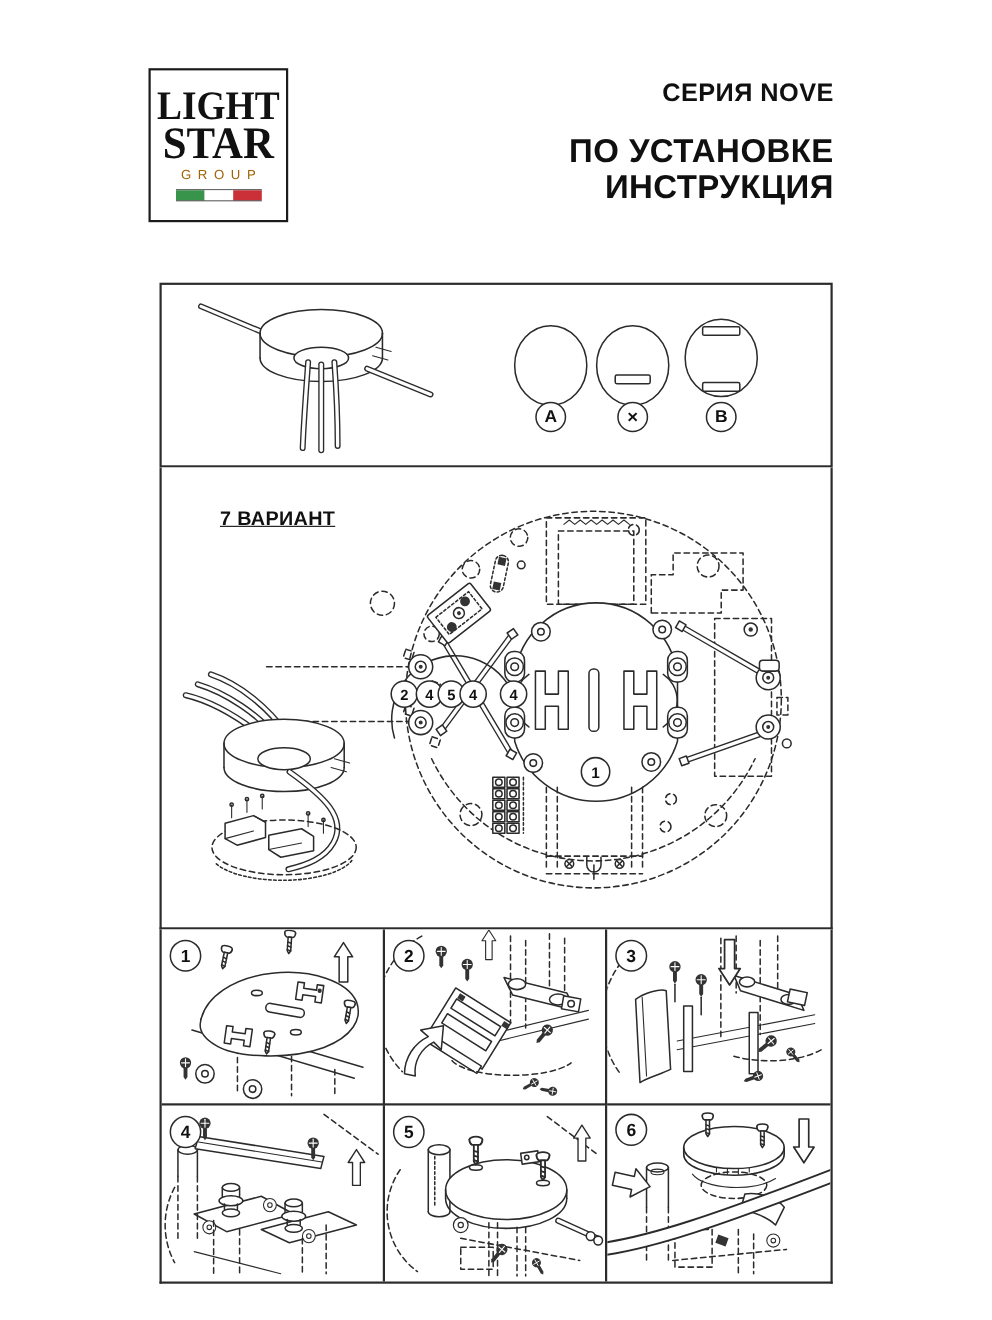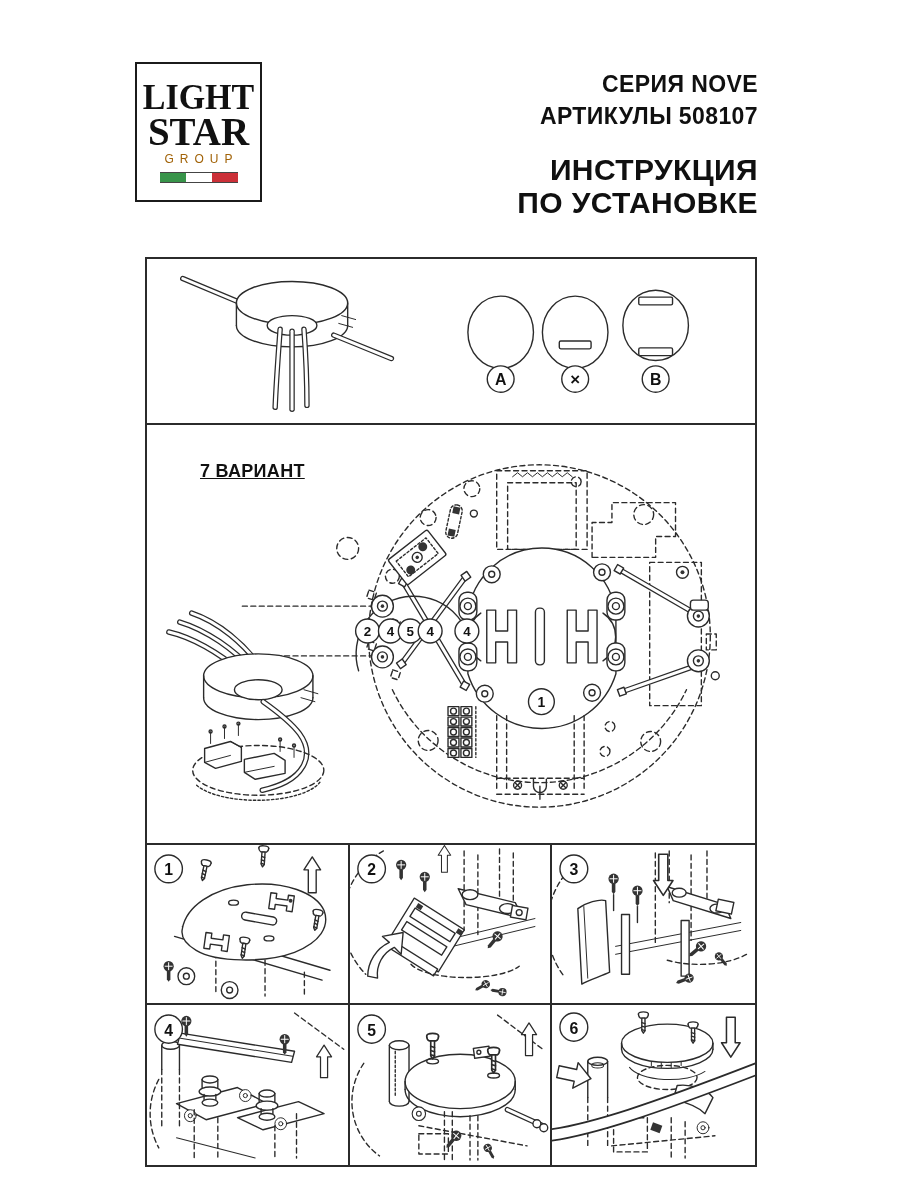--- a/index.html
+++ b/index.html
@@ -104,24 +104,23 @@
       <div class="logo-star">STAR</div>
       <div class="logo-group">GROUP</div>
       <div class="logo-flag">
           <span class="f-green"></span>
           <span class="f-white"></span>
           <span class="f-red"></span>
         </div>
     </div>
     <div class="header-text">
       <div class="ht-small">СЕРИЯ NOVE</div>
-      <div class="ht-small">АРТИКУЛЫ 508107</div>
       <div class="ht-gap"></div>
+      <div class="ht-big">ПО УСТАНОВКЕ</div>
       <div class="ht-big">ИНСТРУКЦИЯ</div>
-      <div class="ht-big">ПО УСТАНОВКЕ</div>
     </div>
   </header>
 
   
   <section class="panel panel-a">
     <svg class="art" viewBox="0 0 612 168" preserveAspectRatio="none">
       <g>
         <path d="M36,20 L104,49" class="tube-o"></path>
           <path d="M36,20 L104,49" class="tube-i"></path>
         <ellipse cx="146" cy="45" rx="56" ry="22" class="fw"></ellipse>

